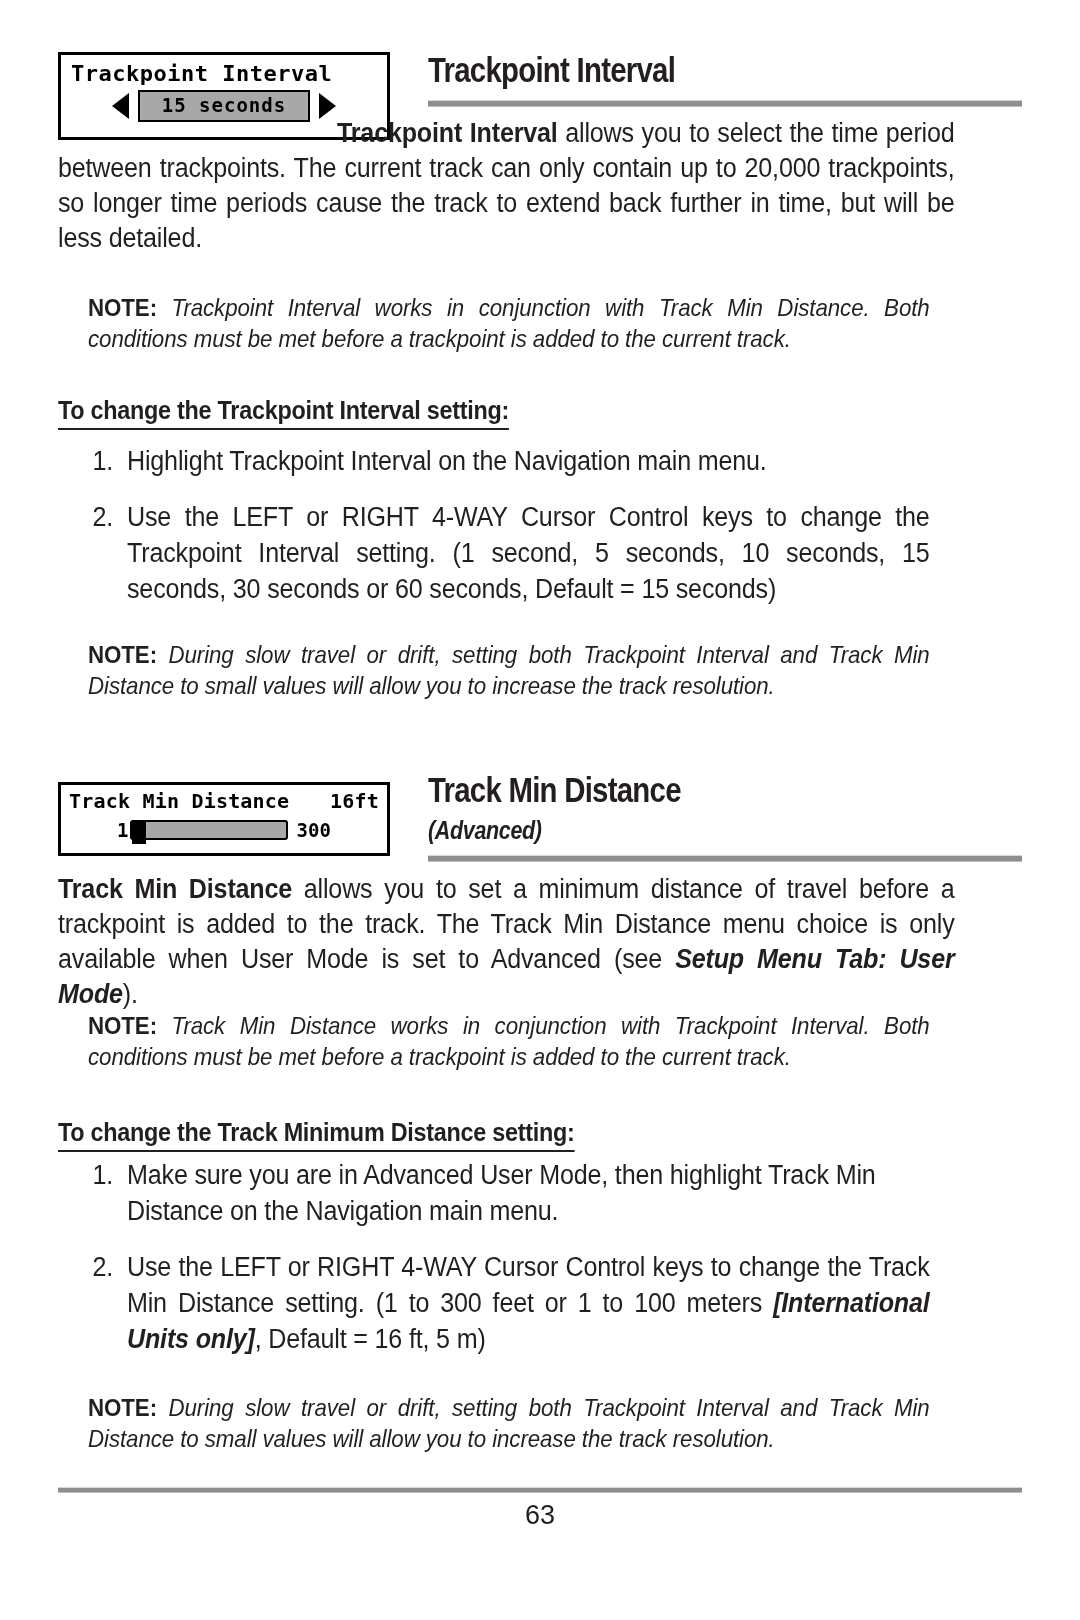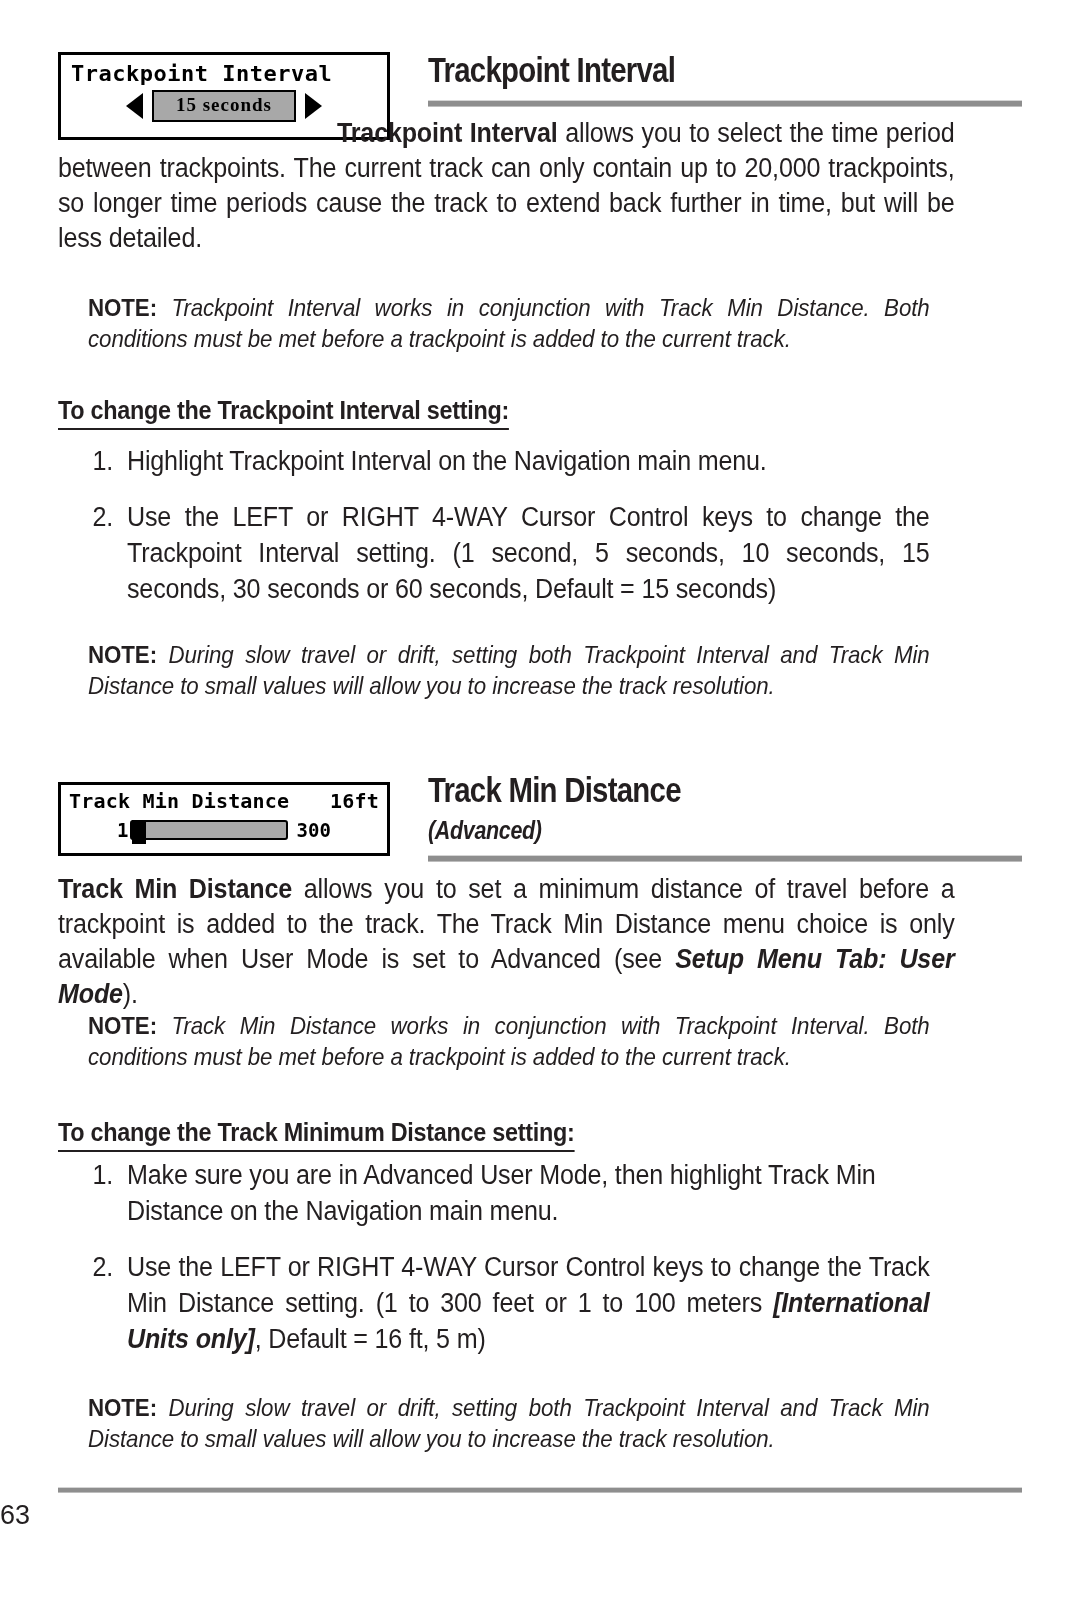--- a/index.html
+++ b/index.html
@@ -63,21 +63,20 @@
   .tri-right { border-left: 17px solid #000; }
   .lcd-chip {
     background: #a8a8a8;
     border: 2px solid #000;
     font-size: 19px;
     font-weight: 700;
     letter-spacing: 1px;
     padding: 2px 22px 3px 22px;
     color: #000;
     line-height: 1.2;
-    font-family: Liberation Serif, serif;
   }
 
   .lcd-2 {
     position: absolute;
     left: 58px;
     top: 782px;
     width: 332px;
     height: 74px;
   }
   .lcd-2-title {
@@ -261,20 +260,21 @@
   .li-1 { left: 85px; top: 444px; width: 930px; }
   .li-2 { left: 85px; top: 500px; width: 905px; }
   .li-3 { left: 85px; top: 1158px; width: 930px; }
   .li-4 { left: 85px; top: 1250px; width: 905px; }
 
   .page-num {
     position: absolute;
     left: 0;
     right: 0;
     top: 1500px;
+    text-align: center;
     font-size: 27px;
     color: #231f20;
   }
 </style>
 </head>
 <body>
 
 <div class="page">
 
   <div class="lcd lcd-1">

